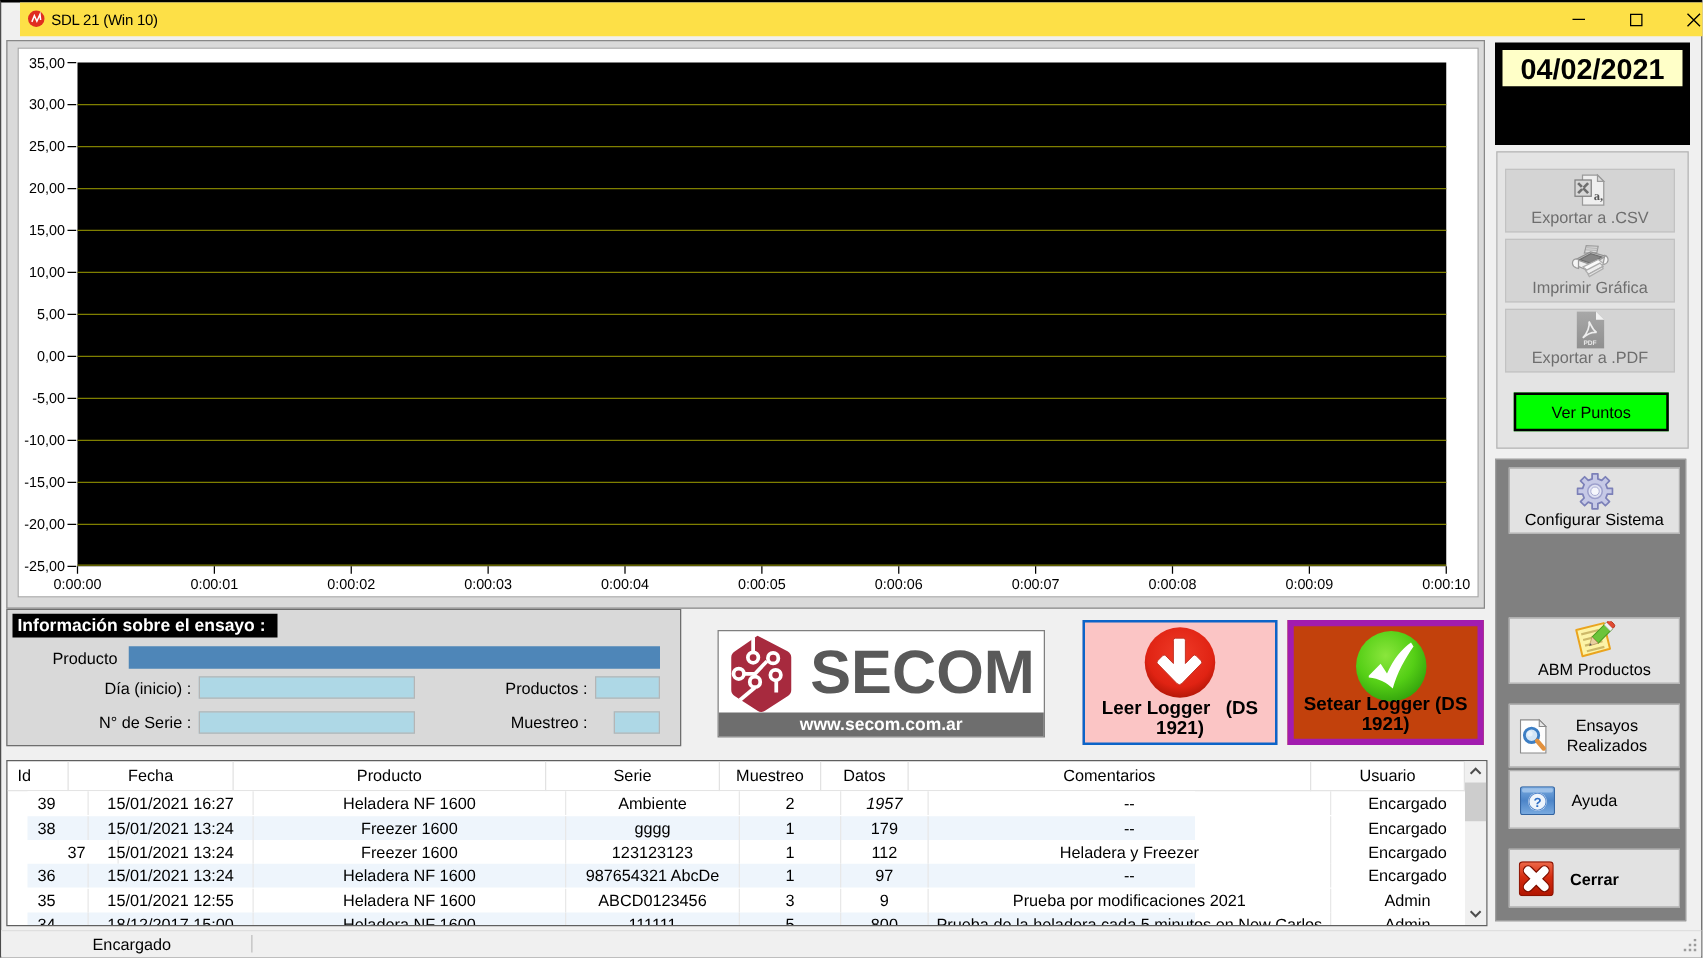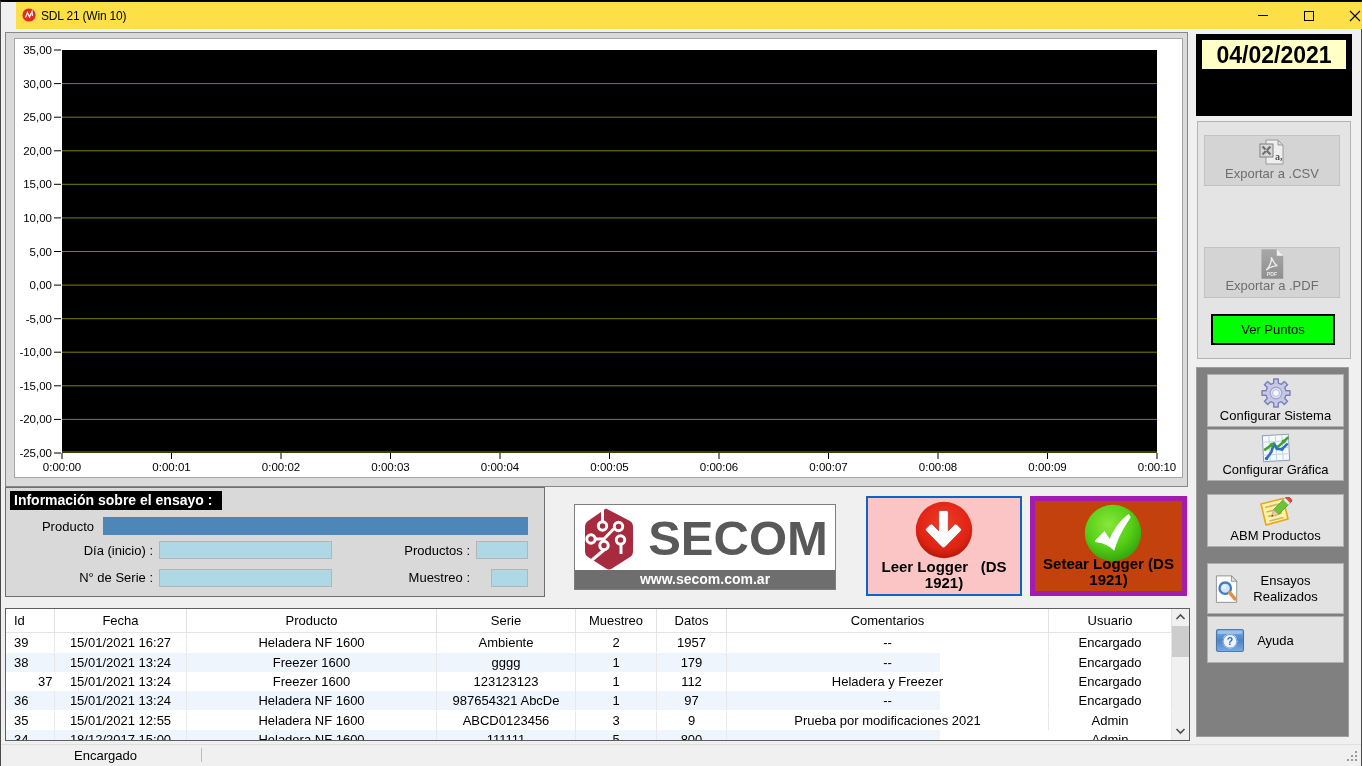--- a/index.html
+++ b/index.html
@@ -41,21 +41,21 @@
   #secom{position:absolute;left:574px;top:504px;width:262px;height:86px;background:#fff;border:1px solid #7f7f7f;box-sizing:border-box;}
   #secombar{position:absolute;left:0;bottom:0;width:260px;height:19px;background:#6e6e6e;color:#fff;font-weight:bold;font-size:14px;text-align:center;line-height:19px;}
   #secomtext{position:absolute;left:72px;top:2px;width:182px;height:64px;color:#595959;font-weight:bold;font-size:49px;line-height:62px;text-align:center;letter-spacing:0px;}
   
   #leer{position:absolute;left:866px;top:496px;width:156px;height:100px;background:#fbc5c5;border:2px solid #0c64c8;box-sizing:border-box;}
   #setear{position:absolute;left:1030px;top:496px;width:157px;height:100px;background:#c2410c;border:5px solid #a21caf;box-sizing:border-box;}
   .bigbtn-lbl{position:absolute;left:0;right:0;bottom:3px;text-align:center;font-weight:bold;font-size:15px;color:#000;line-height:16px;}
   
   #tablebox{position:absolute;left:5px;top:608px;width:1185px;height:133px;background:#fff;border:1px solid #5f5f5f;box-sizing:border-box;overflow:hidden;}
   .hcell{position:absolute;top:0;height:24px;font-size:13px;line-height:24px;text-align:center;color:#000;border-right:1px solid #e2e2e2;box-sizing:border-box;}
-  .row{position:absolute;left:0;width:934px;height:19px;}
+  .row{position:absolute;left:16px;width:934px;height:19px;}
   .rcell{position:absolute;top:0;height:19px;font-size:13px;line-height:19px;text-align:center;color:#000;border-right:1px solid #e8e8e8;box-sizing:border-box;}
   
   #vscroll{position:absolute;right:0;top:0;width:17px;height:131px;background:#f0f0f0;}
   
   #statusbar{position:absolute;left:1px;top:744px;width:1360px;height:20px;background:#f0f0f0;border-top:1px solid #dfdfdf;}
 </style>
 </head>
 <body>
 <div id="frame"></div>
 
@@ -119,20 +119,36 @@
   <div class="expbtn" style="top:13px">
     <svg width="26" height="27" viewBox="0 0 26 27">
       <path d="M7 1 h12 l5 5 v19 h-17 z" fill="#efefef" stroke="#9a9a9a"></path>
       <path d="M19 1 l5 5 h-5 z" fill="#dcdcdc" stroke="#9a9a9a"></path>
       <rect x="1" y="5" width="13" height="13" fill="#d8d8d8" stroke="#808080"></rect>
       <path d="M3.5 7.5 l3 3 m1 1 l4 4 m-8 0 l3.2-3.2 m1.2-1.2 l3.6-3.6" stroke="#6f6f6f" stroke-width="2.2"></path>
       <text x="16" y="21" font-size="10" font-weight="bold" font-family="Liberation Serif" fill="#555">a,</text>
     </svg>
     <div class="lbl">Exportar a .CSV</div>
     </div>
+  <div class="expbtn" style="top:69px">
+    <svg width="32" height="28" viewBox="0 0 32 28">
+      <path d="M11.5 7.5 L13 1.5 L22.5 2 L21.5 7 z" fill="#dcdcdc" stroke="#9a9a9a"></path>
+      <path d="M13.2 3.2 L22 3.7 M12.8 4.9 L21.6 5.3" stroke="#b0b0b0" stroke-width="0.8"></path>
+      <path d="M5 12.5 L16.5 6.5 L28.5 10 L17 17 z" fill="#cfcfcf" stroke="#909090"></path>
+      <path d="M7.8 12.7 L16.6 8 L25.3 10.6 L16.8 15.6 z" fill="#868686" stroke="#6f6f6f"></path>
+      <path d="M5 12.5 L5 17.5 L17 22.5 L17 17 z" fill="#efefef" stroke="#9a9a9a"></path>
+      <path d="M17 17 L28.5 10 L28.5 15 L17 22.5 z" fill="#e2e2e2" stroke="#9a9a9a"></path>
+      <path d="M4.2 12.2 Q1.8 13.2 2 16 Q2.2 18.3 5 19.3 L6.8 19.8 L6.8 12.2 z" fill="#f5f5f5" stroke="#9a9a9a"></path>
+      <path d="M27.8 9.3 Q30.8 10.6 30.4 13.4 Q30 15.6 27.6 16.4 L26.4 16.7 z" fill="#f5f5f5" stroke="#9a9a9a"></path>
+      <path d="M10.5 18.5 L22.5 12.5 L27 16 L15.5 22.5 z" fill="#fbfbfb" stroke="#adadad"></path>
+      <path d="M12.5 21.5 L24 15.5 L26.5 18 L15 24.5 z" fill="#eeeeee" stroke="#adadad"></path>
+      <path d="M14.5 24.5 L26 18.3 L26.5 20 L15.5 26.3 z" fill="#e4e4e4" stroke="#adadad"></path>
+    </svg>
+    <div class="lbl">Imprimir Gráfica</div>
+    </div>
   <div class="expbtn" style="top:125px">
     <svg width="23" height="30" viewBox="0 0 24 31" style="position:absolute;left:50%;top:1px;transform:translateX(-50%)">
       <defs>
           <linearGradient id="pdfg" x1="0" y1="0" x2="0" y2="1">
         <stop offset="0" stop-color="#a8a8a8"></stop>
             <stop offset="1" stop-color="#8f8f8f"></stop>
           </linearGradient>
         </defs>
       <path d="M1 0 h16 l7 7 v24 h-23 z" fill="url(#pdfg)"></path>
       <path d="M17 0 l7 7 h-7 z" fill="#f2f2f2"></path>
@@ -145,36 +161,20 @@
 </div>
 
 <div id="rightpanel">
   <div class="rbtn" style="top:6px;height:53px">
     <svg width="30" height="30" viewBox="0 0 30 30" style="position:absolute;left:53px;top:3px">
       <path d="M24.9 12.7 L29.0 12.7 L29.0 17.3 L24.9 17.3 L23.7 20.4 L26.6 23.3 L23.3 26.6 L20.4 23.7 L17.3 24.9 L17.3 29.0 L12.7 29.0 L12.7 24.9 L9.6 23.7 L6.7 26.6 L3.4 23.3 L6.3 20.4 L5.1 17.3 L1.0 17.3 L1.0 12.7 L5.1 12.7 L6.3 9.6 L3.4 6.7 L6.7 3.4 L9.6 6.3 L12.7 5.1 L12.7 1.0 L17.3 1.0 L17.3 5.1 L20.4 6.3 L23.3 3.4 L26.6 6.7 L23.7 9.6 Z" fill="#c6c9e6" stroke="#7c80b8" stroke-width="1.4" stroke-linejoin="round"></path>
       <circle cx="15" cy="15" r="5.8" fill="#dfe1f2" stroke="#9da0cc" stroke-width="1.2"></circle>
       <circle cx="15" cy="15" r="3.4" fill="#f6f7fc" stroke="#aaadd4" stroke-width="0.8"></circle>
     </svg>
     <div class="ctr" style="bottom:3px">Configurar Sistema</div>
-    </div>
-  <div class="rbtn" style="top:61px;height:52px">
-    <svg width="32" height="32" viewBox="0 0 32 32" style="position:absolute;left:52px;top:2px">
-      <g transform="rotate(-3 16 16)">
-        <rect x="3" y="3" width="26" height="26" fill="#f7fafd" stroke="#8c9cb8"></rect>
-        <path d="M9.5 3 V29 M16 3 V29 M22.5 3 V29 M3 9.5 H29 M3 16 H29 M3 22.5 H29" stroke="#c2d4e8" stroke-width="1"></path>
-        <path d="M5 17 L12 12.5 L18 15 L24 10 L28 6.5" stroke="#3fa52d" stroke-width="2.6" fill="none" stroke-linecap="round" stroke-linejoin="round"></path>
-        <path d="M6 26 L11 20 L14 12 L17 17 L22 17.5 L27 13" stroke="#2e6fc4" stroke-width="2.6" fill="none" stroke-linecap="round" stroke-linejoin="round"></path>
-        <circle cx="6" cy="26" r="1.8" fill="#2e6fc4"></circle>
-          <circle cx="14" cy="12" r="1.8" fill="#2e6fc4"></circle>
-          <circle cx="22" cy="17.5" r="1.8" fill="#2e6fc4"></circle>
-        <circle cx="12" cy="12.5" r="2" fill="#3fa52d"></circle>
-          <circle cx="24" cy="10" r="2" fill="#3fa52d"></circle>
-      </g>
-    </svg>
-    <div class="ctr" style="bottom:3px">Configurar Gráfica</div>
     </div>
   <div class="rbtn" style="top:126px;height:53px">
     <svg width="34" height="32" viewBox="0 0 34 32" style="position:absolute;left:51px;top:2px">
       <path d="M2 7 L24 1.5 L29 22 L7 28 z" fill="#fcf3a6" stroke="#eaa41e" stroke-width="1.6" stroke-linejoin="round"></path>
       <path d="M6 10.5 L20 7 M7.5 15 L21.5 11.5 M9 19.5 L23 16 M10.5 24 L24.5 20.5" stroke="#cdb969" stroke-width="1.8"></path>
       <g transform="rotate(45 17 15)">
         <rect x="13.6" y="-1" width="7" height="16" rx="1" fill="#6cc43a"></rect>
         <rect x="13.6" y="-1" width="7" height="16" fill="none" stroke="#4a9a20" stroke-width="0.8"></rect>
         <rect x="13.6" y="-4.8" width="7" height="4.4" rx="2" fill="#e04b33" stroke="#b23018" stroke-width="0.7"></rect>
         <rect x="13.6" y="-1.4" width="7" height="2.6" fill="#f2f2f2" stroke="#bbb" stroke-width="0.5"></rect>
@@ -203,20 +203,35 @@
             <stop offset="1" stop-color="#7aabe0"></stop>
           </linearGradient>
         </defs>
       <rect x="0.5" y="0.5" width="33" height="27" rx="2" fill="url(#hg)" stroke="#3263a0"></rect>
       <rect x="2" y="2" width="30" height="4" rx="1.5" fill="#a8c8ec" opacity="0.8"></rect>
       <circle cx="17" cy="15" r="9" fill="#fff"></circle>
       <circle cx="17" cy="15" r="8.3" fill="#eef4fb" stroke="#5588cc" stroke-width="1"></circle>
       <text x="17" y="20" font-size="13" font-weight="bold" text-anchor="middle" fill="#2b6cc4">?</text>
     </svg>
     <div class="ctr" style="top:16px;left:0;right:0">Ayuda</div>
+    </div>
+  <div class="rbtn" style="top:311px;height:47px">
+    <svg width="28" height="28" viewBox="0 0 30 30" style="position:absolute;left:7px;top:9px">
+      <defs>
+          <linearGradient id="xg" x1="0" y1="0" x2="0" y2="1">
+        <stop offset="0" stop-color="#ee6a4a"></stop>
+            <stop offset="0.45" stop-color="#d42c10"></stop>
+            <stop offset="1" stop-color="#b01500"></stop>
+          </linearGradient>
+        </defs>
+      <rect x="0.5" y="0.5" width="29" height="29" rx="3" fill="url(#xg)" stroke="#8c1200"></rect>
+      <path d="M8 8 L22 22 M22 8 L8 22" stroke="#7e1000" stroke-width="9" stroke-linecap="round"></path>
+      <path d="M8 8 L22 22 M22 8 L8 22" stroke="#fff" stroke-width="7" stroke-linecap="round"></path>
+    </svg>
+    <div class="ctr" style="top:16px;left:0;right:0;font-weight:bold">Cerrar</div>
     </div>
 </div>
 
 <div id="infopanel">
   <div id="infolabel">Información sobre el ensayo :</div>
   <div class="flabel" style="left:0px;top:31px;width:88px">Producto</div>
   <div class="finput" style="left:97px;top:29px;width:425px;height:18px;background:#4e86b8;border:none"></div>
   <div class="flabel" style="left:0px;top:55px;width:147px">Día (inicio) :</div>
   <div class="finput" style="left:153px;top:53px;width:173px;height:18px"></div>
   <div class="flabel" style="left:330px;top:55px;width:134px">Productos :</div>
@@ -286,21 +301,21 @@
   <div class="hcell" style="left:651px;width:70px;">Datos</div>
   <div class="hcell" style="left:721px;width:322px;">Comentarios</div>
   <div class="hcell" style="left:1043px;width:123px;">Usuario</div>
   <div style="position:absolute;left:0;top:23px;width:1166px;height:1px;background:#e4e4e4"></div>
   <div class="row" style="top:24.4px;background:#fff">
       <div class="rcell" style="left:0px;width:49px;text-align:left;padding-left:8px;">39</div>
       <div class="rcell" style="left:49px;width:132px;">15/01/2021 16:27</div>
       <div class="rcell" style="left:181px;width:250px;">Heladera NF 1600</div>
       <div class="rcell" style="left:431px;width:139px;">Ambiente</div>
       <div class="rcell" style="left:570px;width:81px;">2</div>
-      <div class="rcell" style="left:651px;width:70px;">1957</div>
+      <div class="rcell" style="left:651px;width:70px;font-style:italic;">1957</div>
       <div class="rcell" style="left:721px;width:322px;">--</div>
       <div class="rcell" style="left:1043px;width:123px;">Encargado</div>
     </div>
   <div class="row" style="top:43.7px;background:#eef5fc">
       <div class="rcell" style="left:0px;width:49px;text-align:left;padding-left:8px;">38</div>
       <div class="rcell" style="left:49px;width:132px;">15/01/2021 13:24</div>
       <div class="rcell" style="left:181px;width:250px;">Freezer 1600</div>
       <div class="rcell" style="left:431px;width:139px;">gggg</div>
       <div class="rcell" style="left:570px;width:81px;">1</div>
       <div class="rcell" style="left:651px;width:70px;">179</div>
@@ -337,20 +352,21 @@
       <div class="rcell" style="left:721px;width:322px;">Prueba por modificaciones 2021</div>
       <div class="rcell" style="left:1043px;width:123px;">Admin</div>
     </div>
   <div class="row" style="top:121.0px;background:#eef5fc">
       <div class="rcell" style="left:0px;width:49px;text-align:left;padding-left:8px;">34</div>
       <div class="rcell" style="left:49px;width:132px;">18/12/2017 15:00</div>
       <div class="rcell" style="left:181px;width:250px;">Heladera NF 1600</div>
       <div class="rcell" style="left:431px;width:139px;">111111</div>
       <div class="rcell" style="left:570px;width:81px;">5</div>
       <div class="rcell" style="left:651px;width:70px;">800</div>
+      <div class="rcell" style="left:721px;width:322px;">Prueba de la heladera cada 5 minutos en New Carlos</div>
       <div class="rcell" style="left:1043px;width:123px;">Admin</div>
     </div>
   <div id="vscroll">
   <svg width="17" height="17" style="position:absolute;top:0">
         <path d="M4.5 10 L8.5 6 L12.5 10" stroke="#4d4d4d" stroke-width="1.6" fill="none"></path>
       </svg>
   <div style="position:absolute;top:17px;left:0;width:17px;height:31px;background:#cdcdcd"></div>
   <svg width="17" height="17" style="position:absolute;bottom:0">
         <path d="M4.5 6 L8.5 10 L12.5 6" stroke="#4d4d4d" stroke-width="1.6" fill="none"></path>
       </svg>

